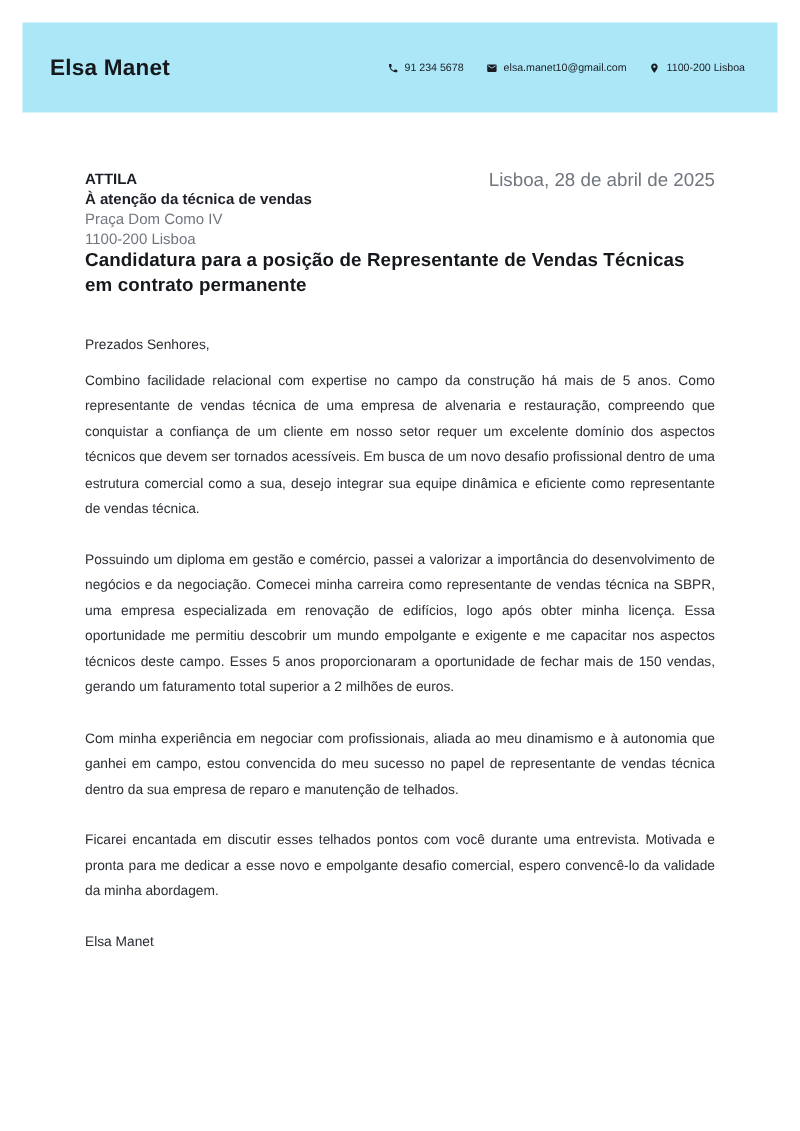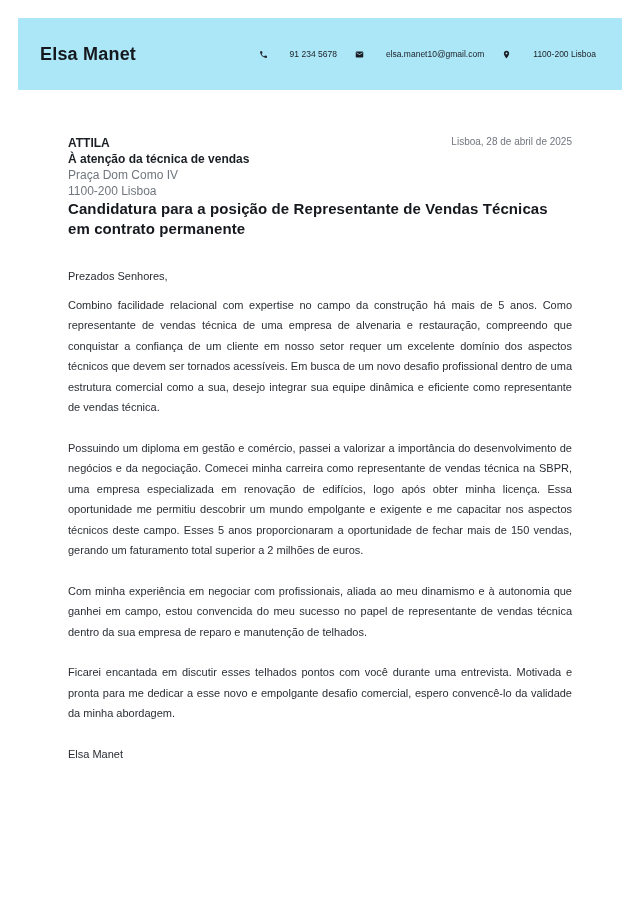--- a/index.html
+++ b/index.html
@@ -22,34 +22,34 @@
     padding: 0 26px 0 22px;
   }
   .name {
     font-size: 18px;
     font-weight: bold;
     color: #15181d;
     letter-spacing: 0.2px;
   }
   .contacts { display: flex; align-items: center; gap: 18px; }
   .contact-item {
-    display: flex; align-items: center; gap: 22px;
+    display: flex; align-items: center; gap: 5px;
     font-size: 8.5px; font-weight: 500; color: #1a1e24;
     white-space: nowrap;
   }
   .contact-item svg { width: 9px; height: 9px; fill: #1a1e24; flex: 0 0 auto; }
 
   
   .content { padding: 45px 68px 0 68px; }
 
   .addr-row { display: flex; justify-content: space-between; align-items: flex-start; }
   .recipient { font-size: 12px; line-height: 16px; }
   .recipient .bold { font-weight: bold; color: #1b1f25; }
   .recipient .muted { color: #71767e; }
-  .date { font-size: 10px; color: #71767e; padding-top: 1px; }
+  .date { font-size: 15px; color: #71767e; padding-top: 1px; }
 
   .subject {
     font-size: 15px;
     line-height: 20px;
     font-weight: bold;
     color: #15181d;
     letter-spacing: 0.1px;
   }
 
   .body-text { margin-top: 27px; font-size: 11px; line-height: 20.5px; color: #2a2e34; }

